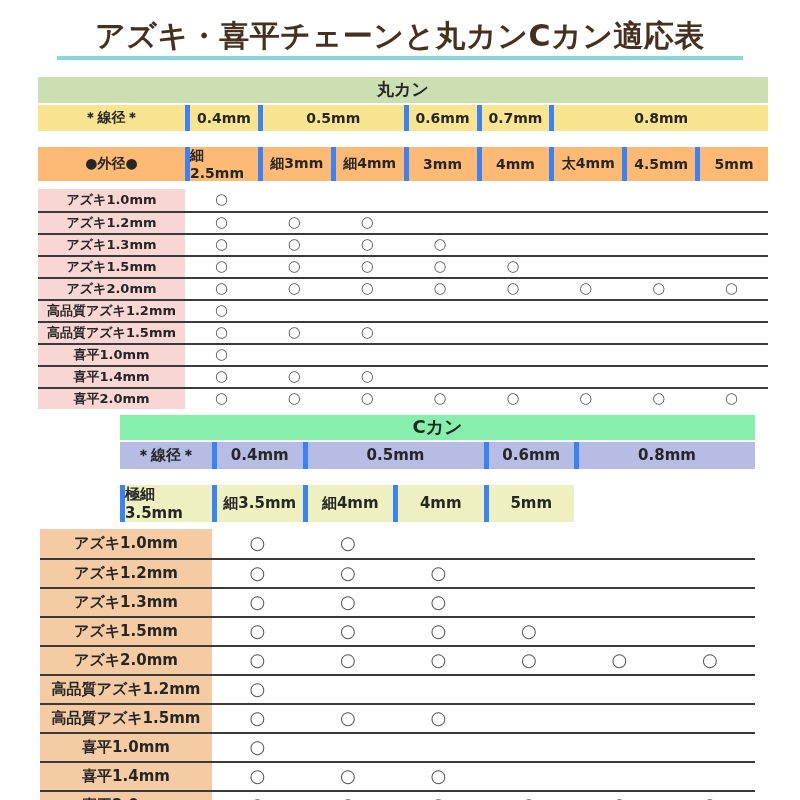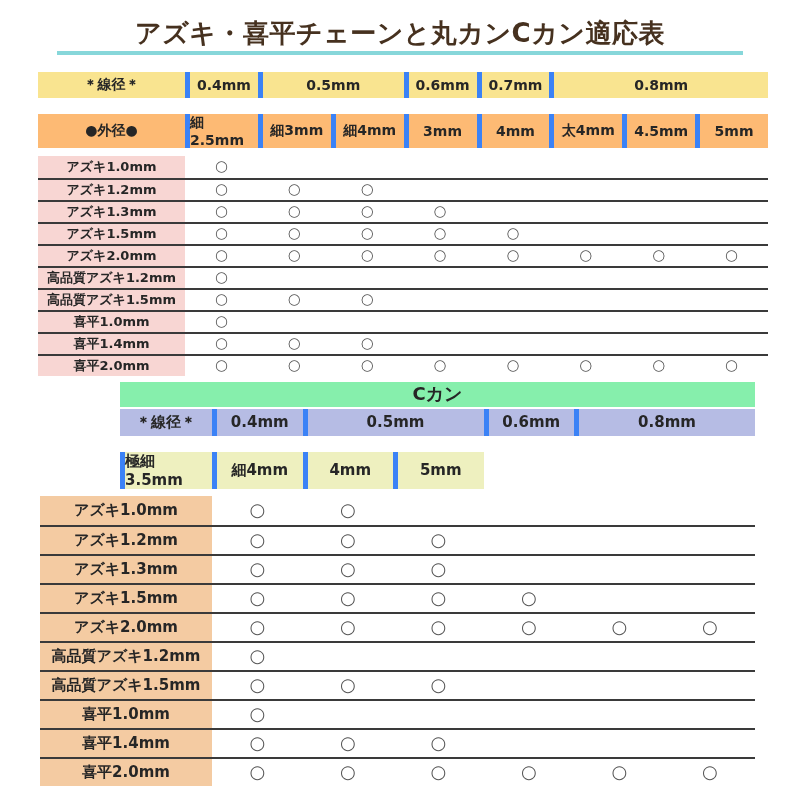--- a/index.html
+++ b/index.html
@@ -2,21 +2,21 @@
 <html><head>
 <meta charset="utf-8">
 <style>
   *{box-sizing:border-box;margin:0;padding:0}
   html,body{width:800px;height:800px;background:#ffffff;overflow:hidden;
     font-family:"DejaVu Sans","Liberation Sans",sans-serif;color:#262626}
 
   
   .title-wrap{width:686px;margin:19px auto 0;text-align:center;
     border-bottom:4px solid #87d7da;padding-bottom:2px}
-  .title{font-size:26px;font-weight:700;color:#46311f;letter-spacing:.5px;line-height:1.15}
+  .title{font-size:30px;font-weight:700;color:#46311f;letter-spacing:.5px;line-height:1.15}
 
   
   .tbl{display:block}
   .t-marukan{margin:17px 0 0 38px;width:730px}
   .t-ckan{margin:6px 0 0 40px;width:715px}
 
   .row{display:grid;align-items:stretch}
   .t-marukan .row{grid-template-columns:147px repeat(8,1fr)}
   .t-ckan   .row{grid-template-columns:80px 92px repeat(6,1fr)}
 
@@ -56,20 +56,23 @@
 </style>
 </head>
 <body>
 
 <div class="page">
   <div class="title-wrap">
     <h1 class="title">アズキ・喜平チェーンと丸カンCカン適応表</h1>
   </div>
 
   <section class="tbl t-marukan">
+      <div class="row bandrow">
+        <div class="cell band" style="grid-column: 1 / -1;">丸カン</div>
+      </div>
       <div class="row hrow wire">
         <div class="cell hcell">＊線径＊</div>
         <div class="cell hcell sep" style="grid-column: span 1;">0.4mm</div>
         <div class="cell hcell sep" style="grid-column: span 2;">0.5mm</div>
         <div class="cell hcell sep" style="grid-column: span 1;">0.6mm</div>
         <div class="cell hcell sep" style="grid-column: span 1;">0.7mm</div>
         <div class="cell hcell sep" style="grid-column: span 3;">0.8mm</div>
       </div>
       <div class="row hrow outer">
         <div class="cell hcell">●外径●</div>
@@ -202,20 +205,21 @@
         <div class="cell spacer"></div>
         <div class="cell hcell">＊線径＊</div>
         <div class="cell hcell sep" style="grid-column: span 1;">0.4mm</div>
         <div class="cell hcell sep" style="grid-column: span 2;">0.5mm</div>
         <div class="cell hcell sep" style="grid-column: span 1;">0.6mm</div>
         <div class="cell hcell sep" style="grid-column: span 2;">0.8mm</div>
       </div>
       <div class="row hrow outer">
         <div class="cell spacer"></div>
         <div class="cell hcell sep">極細3.5mm</div>
+        <div class="cell hcell sep">細3.5mm</div>
         <div class="cell hcell sep">細4mm</div>
         <div class="cell hcell sep">4mm</div>
         <div class="cell hcell sep">5mm</div>
       </div>
       <div class="row dr">
         <div class="cell dlab">アズキ1.0mm</div>
         <div class="cell mk">○</div>
         <div class="cell mk">○</div>
         <div class="cell mk"></div>
         <div class="cell mk"></div>

